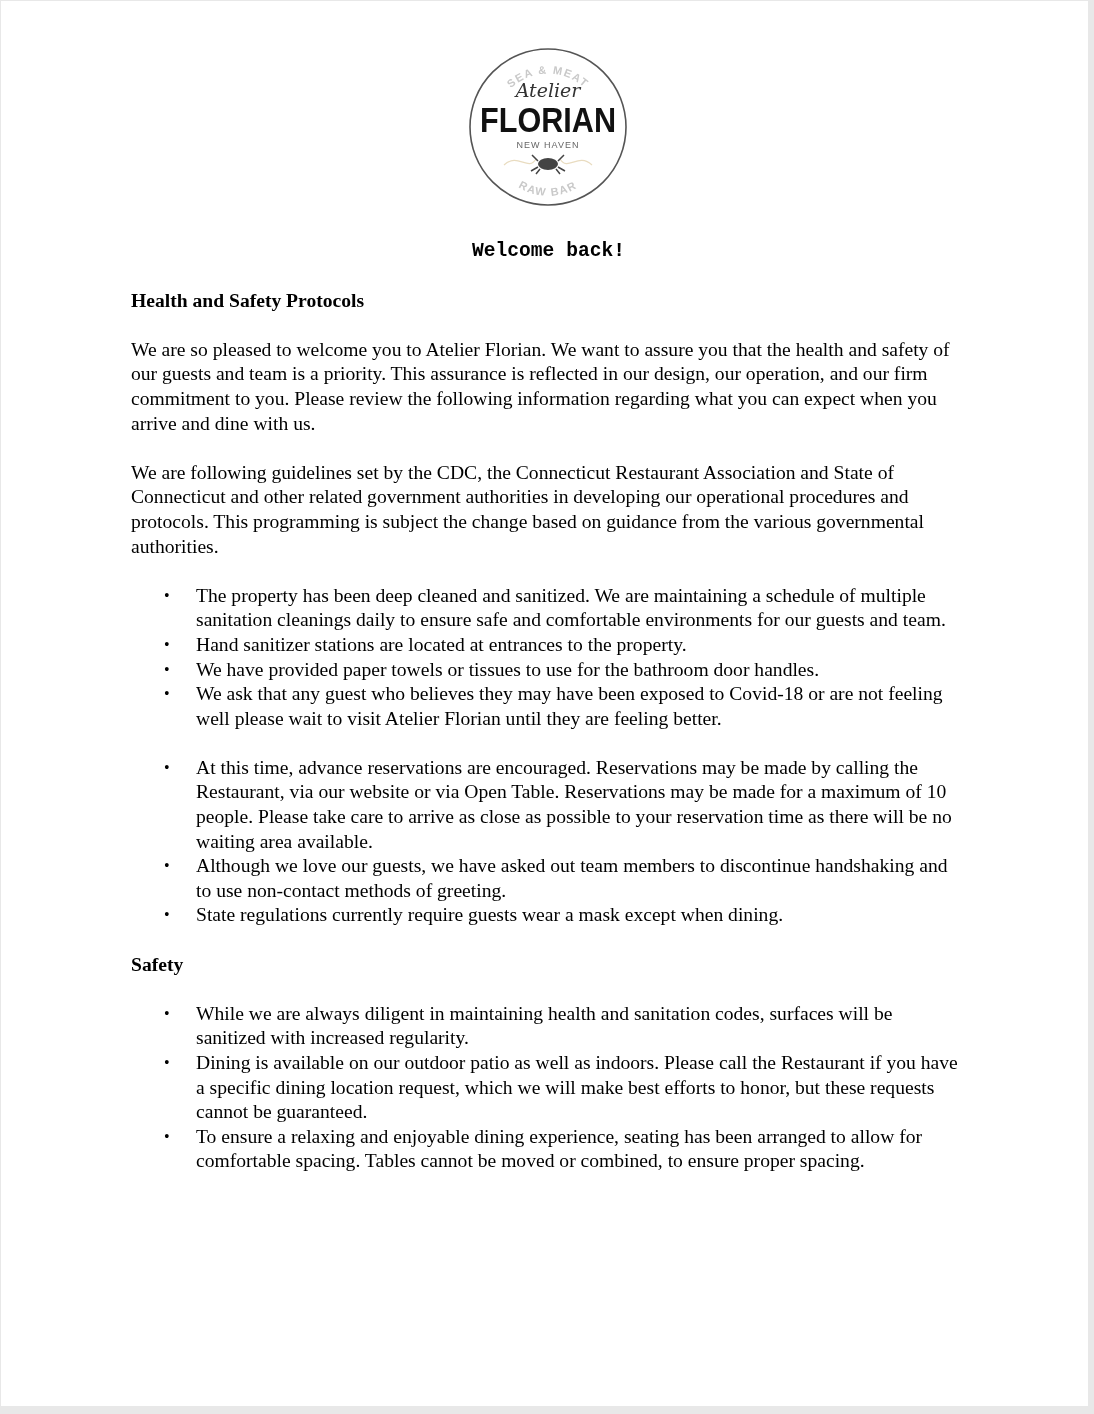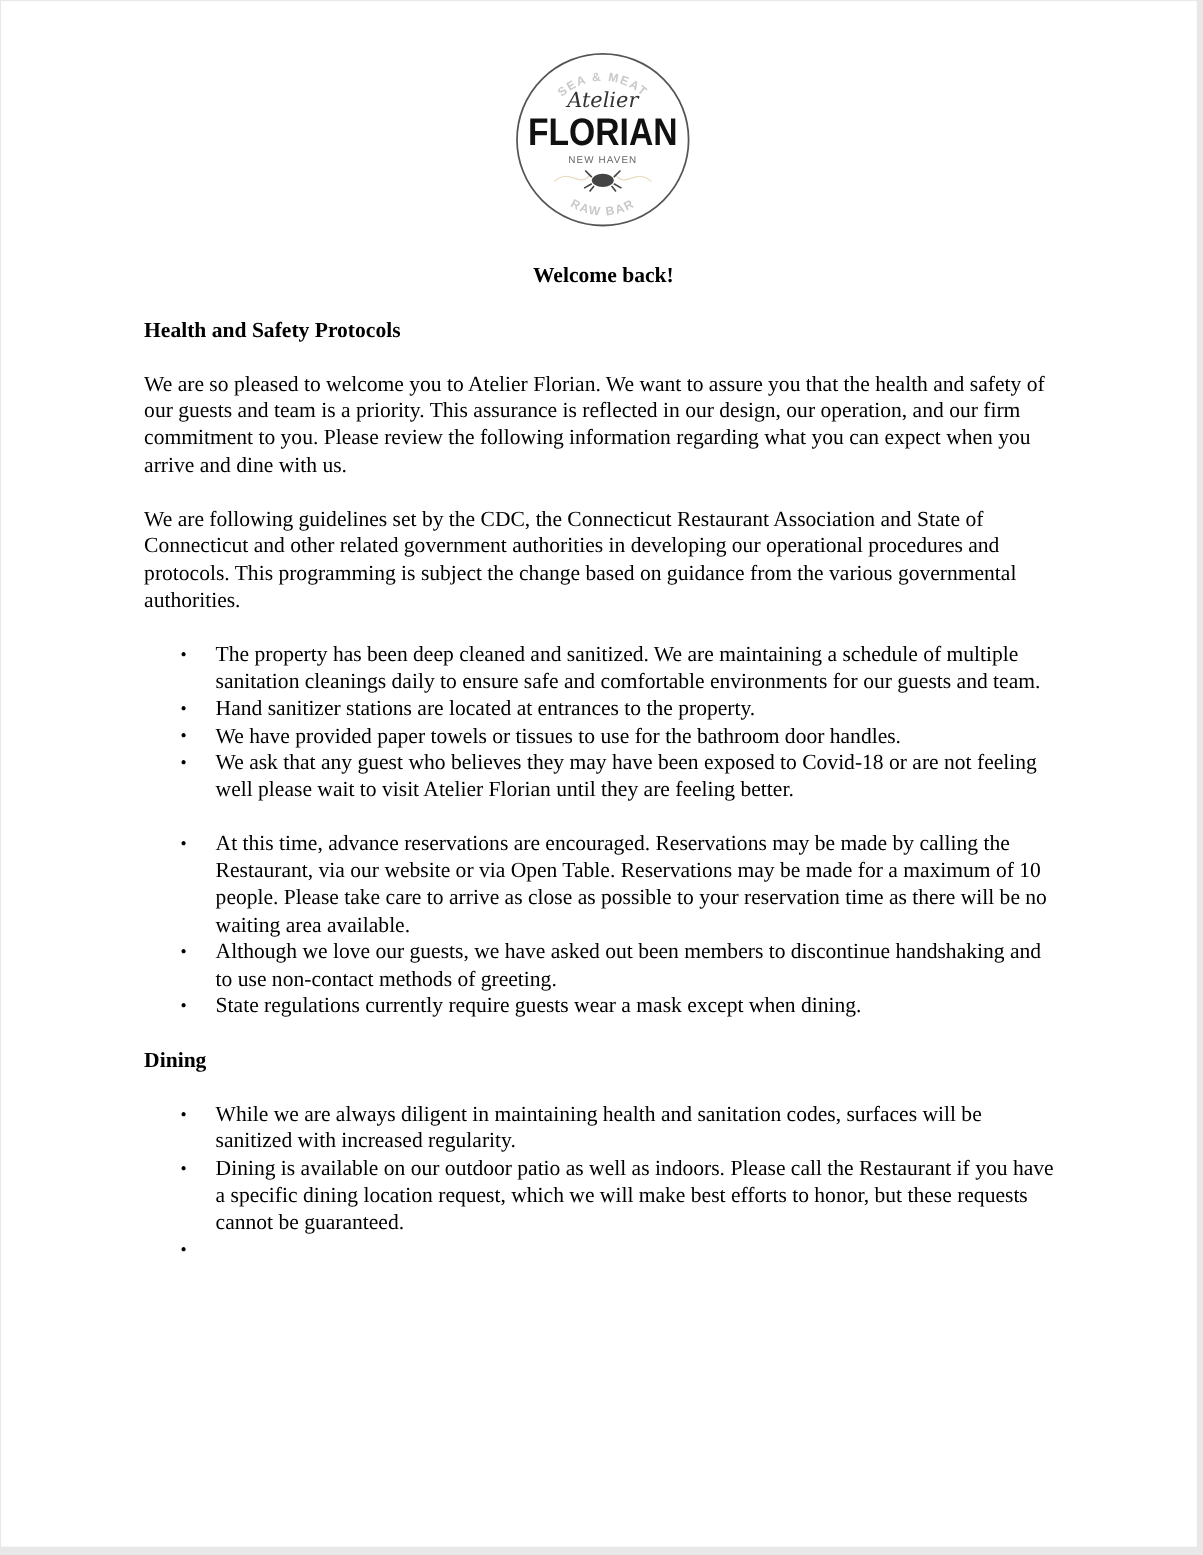--- a/index.html
+++ b/index.html
@@ -28,21 +28,21 @@
     width: 835px;
     font-size: 19.6px;
     line-height: 24.6px;
   }
   .welcome {
     text-align: center;
     font-weight: bold;
     margin: 0 0 25px 0;
     padding-left: 0;
     width: 835px;
-    position: relative; left: 0;
+    position: relative; left: 0; font-family: Liberation Mono, monospace;
   }
   .heading { font-weight: bold; margin: 0 0 24.6px 0; }
   .para { margin: 0 0 24.6px 0; }
   ul.bullets {
     list-style: none;
     margin: 0 0 24.6px 0;
     padding: 0;
   }
   ul.bullets li {
     position: relative;
@@ -91,24 +91,24 @@
     <div class="para">We are following guidelines set by the CDC, the Connecticut Restaurant Association and State of Connecticut and other related government authorities in developing our operational procedures and protocols.  This programming is subject the change based on guidance from the various governmental authorities.</div>
     <ul class="bullets">
       <li><span class="bullet">•</span><span>The property has been deep cleaned and sanitized. We are maintaining a schedule of multiple sanitation cleanings daily to ensure safe and comfortable environments for our guests and team.</span></li>
       <li><span class="bullet">•</span><span>Hand sanitizer stations are located at entrances to the property.</span></li>
       <li><span class="bullet">•</span><span>We have provided paper towels or tissues to use for the bathroom door handles.</span></li>
       <li><span class="bullet">•</span><span>We ask that any guest who believes they may have been exposed to Covid-18 or are not feeling well please wait to visit Atelier Florian until they are feeling better.</span></li>
     </ul>
 
     <ul class="bullets">
       <li><span class="bullet">•</span><span>At this time, advance reservations are encouraged.  Reservations may be made by calling the Restaurant, via our website or via Open Table.  Reservations may be made for a maximum of 10 people.  Please take care to arrive as close as possible to your reservation time as there will be no waiting area available.</span></li>
-      <li><span class="bullet">•</span><span>Although we love our guests, we have asked out been members to discontinue handshaking and to use non-contact methods of greeting.</span></li>
+      <li><span class="bullet">•</span><span>Although we love our guests, we have asked out team members to discontinue handshaking and to use non-contact methods of greeting.</span></li>
       <li><span class="bullet">•</span><span>State regulations currently require guests wear a mask except when dining.</span></li>
     </ul>
 
-    <div class="heading">Dining</div>
+    <div class="heading">Safety</div>
     <ul class="bullets">
       <li><span class="bullet">•</span><span>While we are always diligent in maintaining health and sanitation codes, surfaces will be sanitized with increased regularity.</span></li>
       <li><span class="bullet">•</span><span>Dining is available on our outdoor patio as well as indoors.  Please call the Restaurant if you have a specific dining location request, which we will make best efforts to honor, but these requests cannot be guaranteed.</span></li>
-      <li><span class="bullet">•</span></li>
+      <li><span class="bullet">•</span><span>To ensure a relaxing and enjoyable dining experience, seating has been arranged to allow for comfortable spacing. Tables cannot be moved or combined, to ensure proper spacing.</span></li>
     </ul>
   </div>
 </div>
 
 </body></html>

